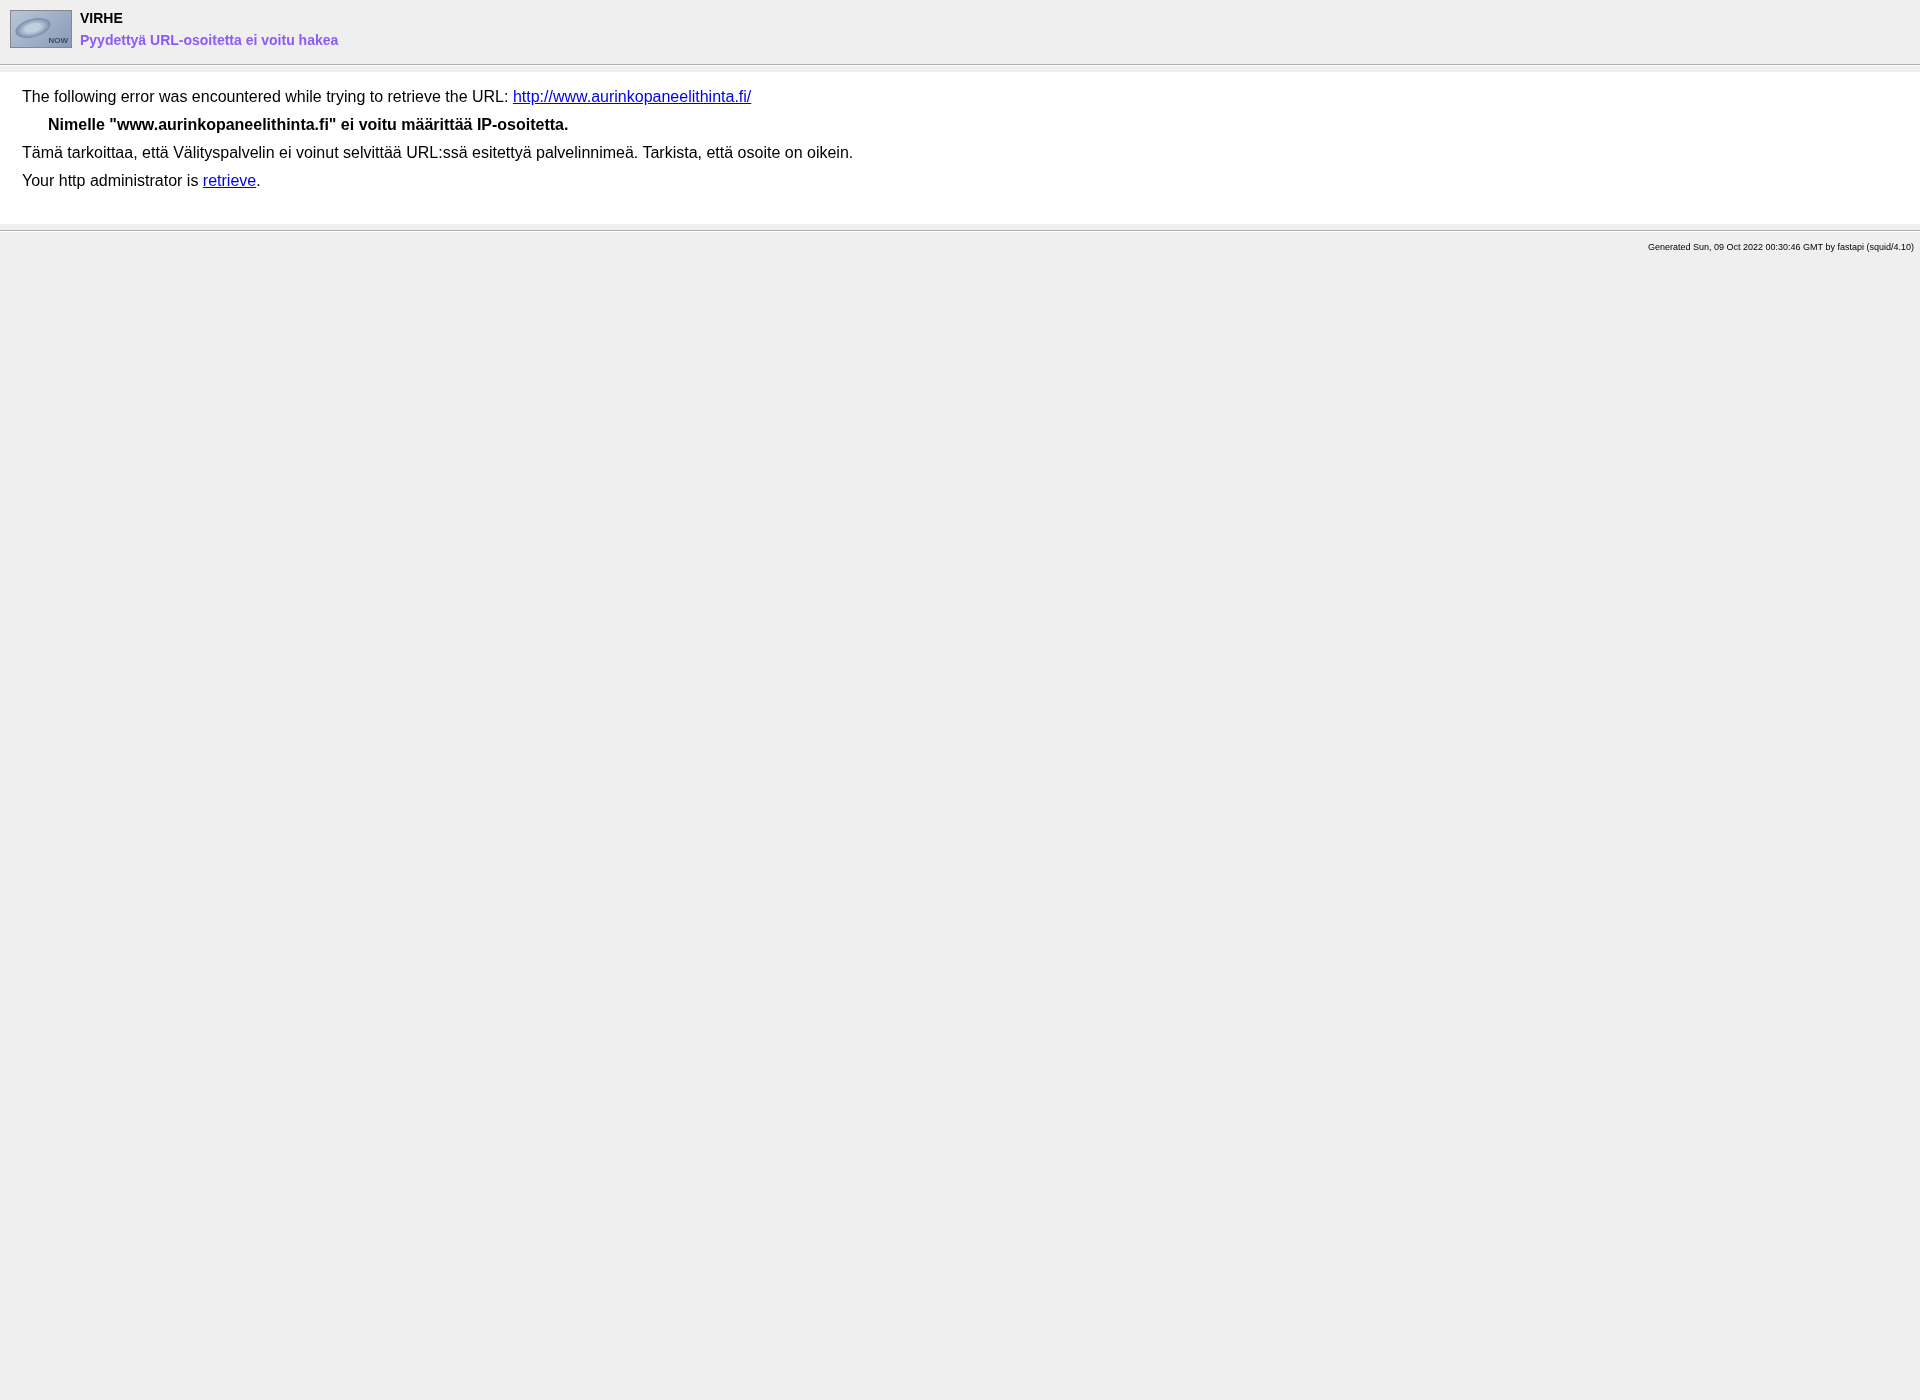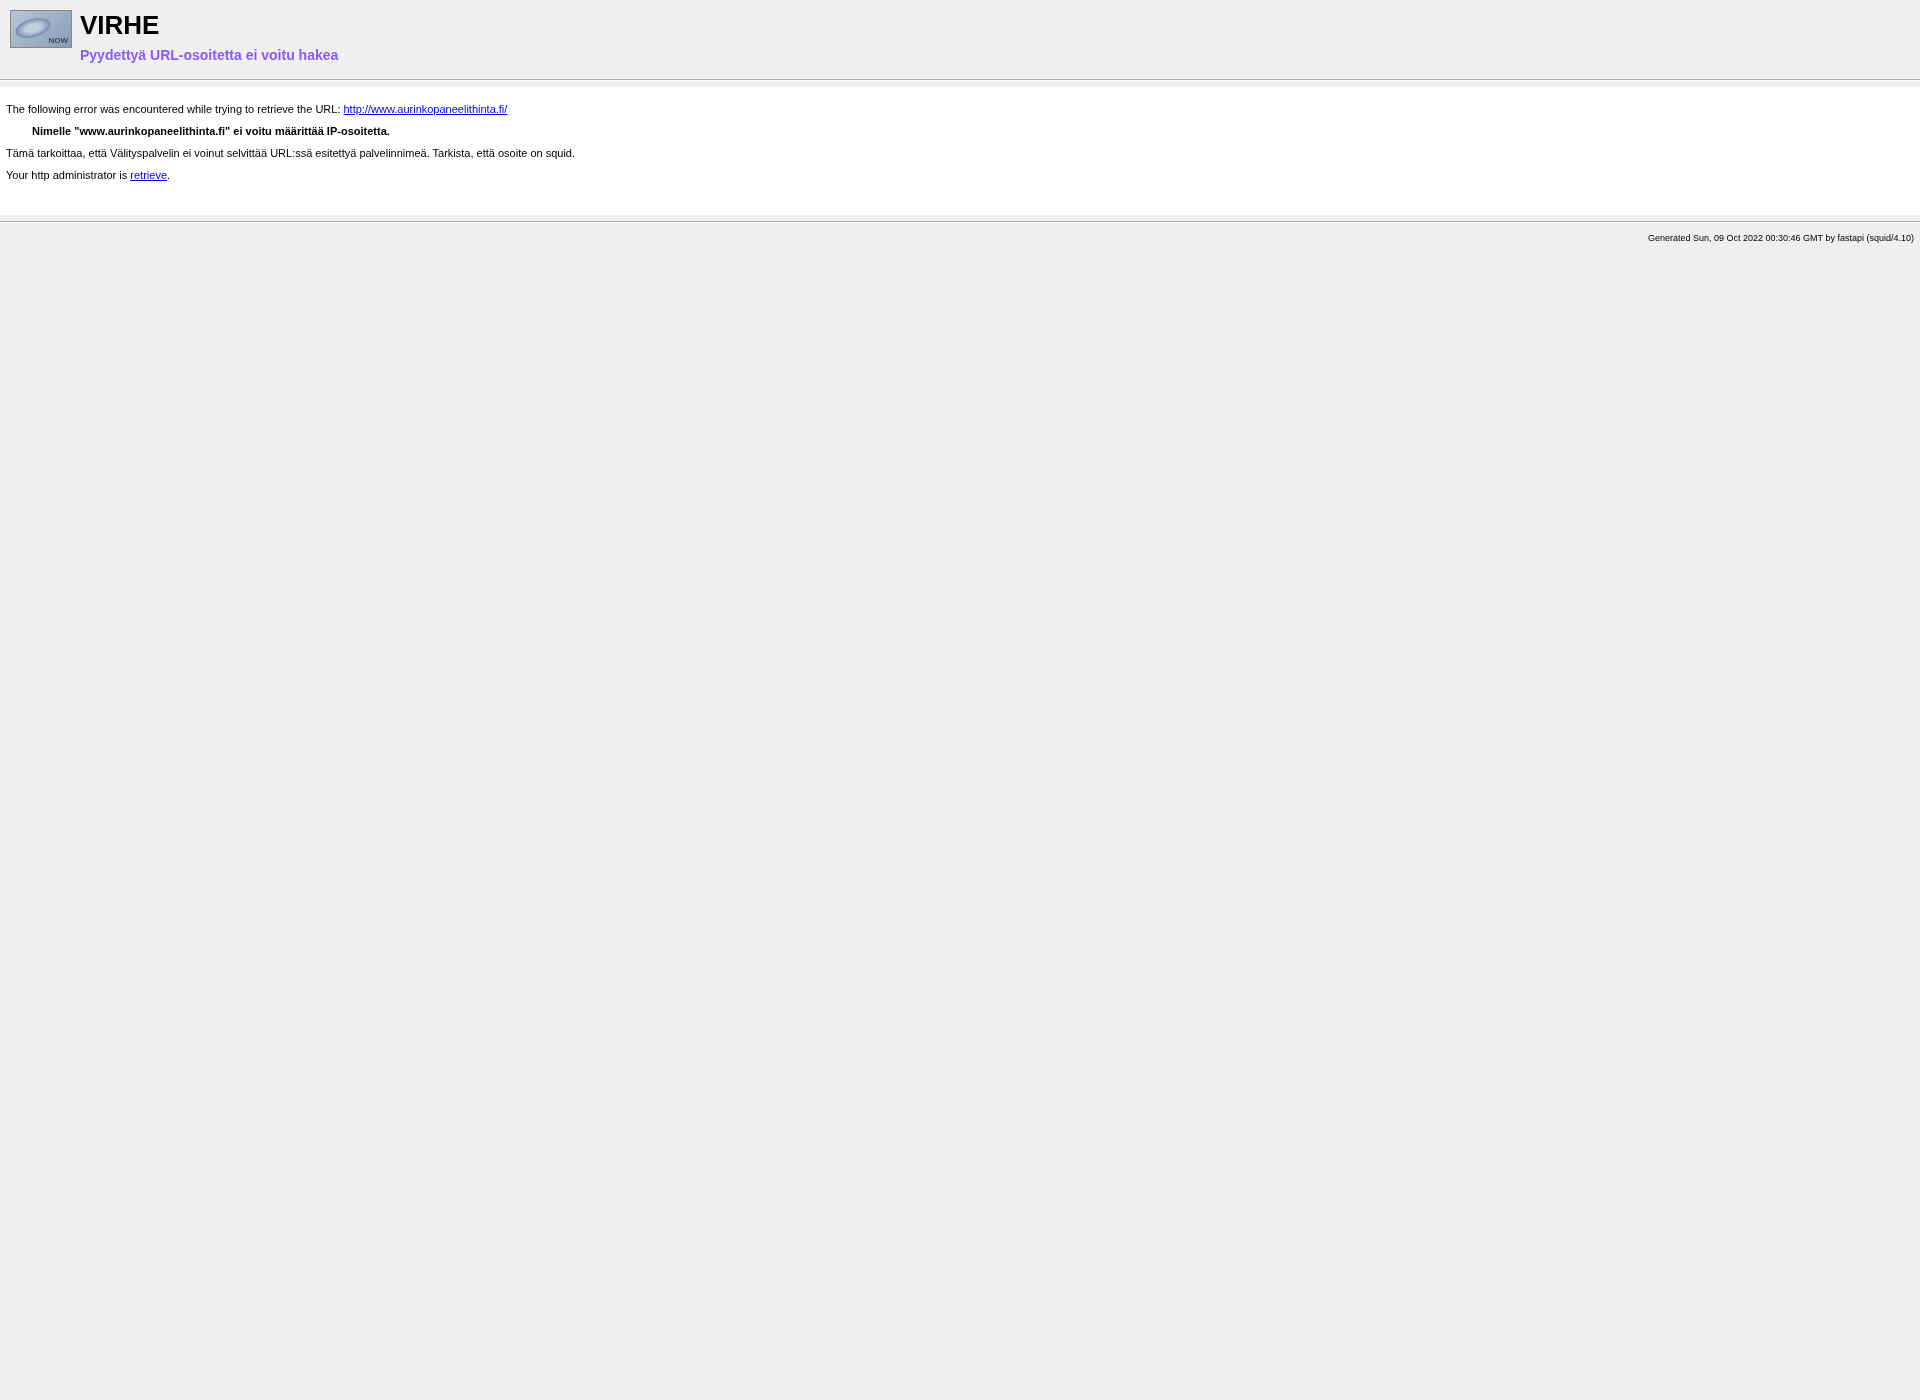--- a/index.html
+++ b/index.html
@@ -42,43 +42,43 @@
       content: 'NOW';
       position: absolute;
       right: 3px;
       bottom: 2px;
       font-size: 8px;
       font-weight: bold;
       color: #404a5a;
     }
     #titles h1 {
       margin: 0;
-      font-size: 26px;
+      font-size: 14px;
       font-weight: bold;
       color: #000;
     }
     #titles h2 {
       margin: 6px 0 0 0;
       font-size: 14px;
       font-weight: bold;
       color: #8b5cf6;
     }
     hr {
       border: none;
       border-top: 1px solid #b0b0b0;
       border-bottom: 1px solid #fff;
       margin: 6px 0;
     }
     #content {
       background: #ffffff;
       padding: 6px;
     }
     #content p {
-      font-size: 11px;
-      margin: 10px 0;
+      font-size: 16px;
+      margin: 10px 16px;
       color: #000;
     }
     .indented-bold {
       font-size: 11px;
       font-weight: bold;
       padding-left: 26px;
       margin: 10px 0;
       color: #000;
     }
     .indented {
@@ -115,21 +115,21 @@
   </div>
 </div>
 
 <hr>
 
 <div id="content">
   <p>
     <span>The following error was encountered while trying to retrieve the URL: </span><a class="link-inline">http://www.aurinkopaneelithinta.fi/</a>
   </p>
   <p class="indented-bold">Nimelle "www.aurinkopaneelithinta.fi" ei voitu määrittää IP-osoitetta.</p>
-  <p>Tämä tarkoittaa, että Välityspalvelin ei voinut selvittää URL:ssä esitettyä palvelinnimeä. Tarkista, että osoite on squid.</p>
+  <p>Tämä tarkoittaa, että Välityspalvelin ei voinut selvittää URL:ssä esitettyä palvelinnimeä. Tarkista, että osoite on oikein.</p>
   <p>
     <span>Your http administrator is </span><a class="link-inline">retrieve</a><span>.</span>
   </p>
   <br>
 </div>
 
 <hr>
 
 <div id="footer">
   <span>Generated Sun, 09 Oct 2022 00:30:46 GMT by fastapi (squid/4.10)</span>

